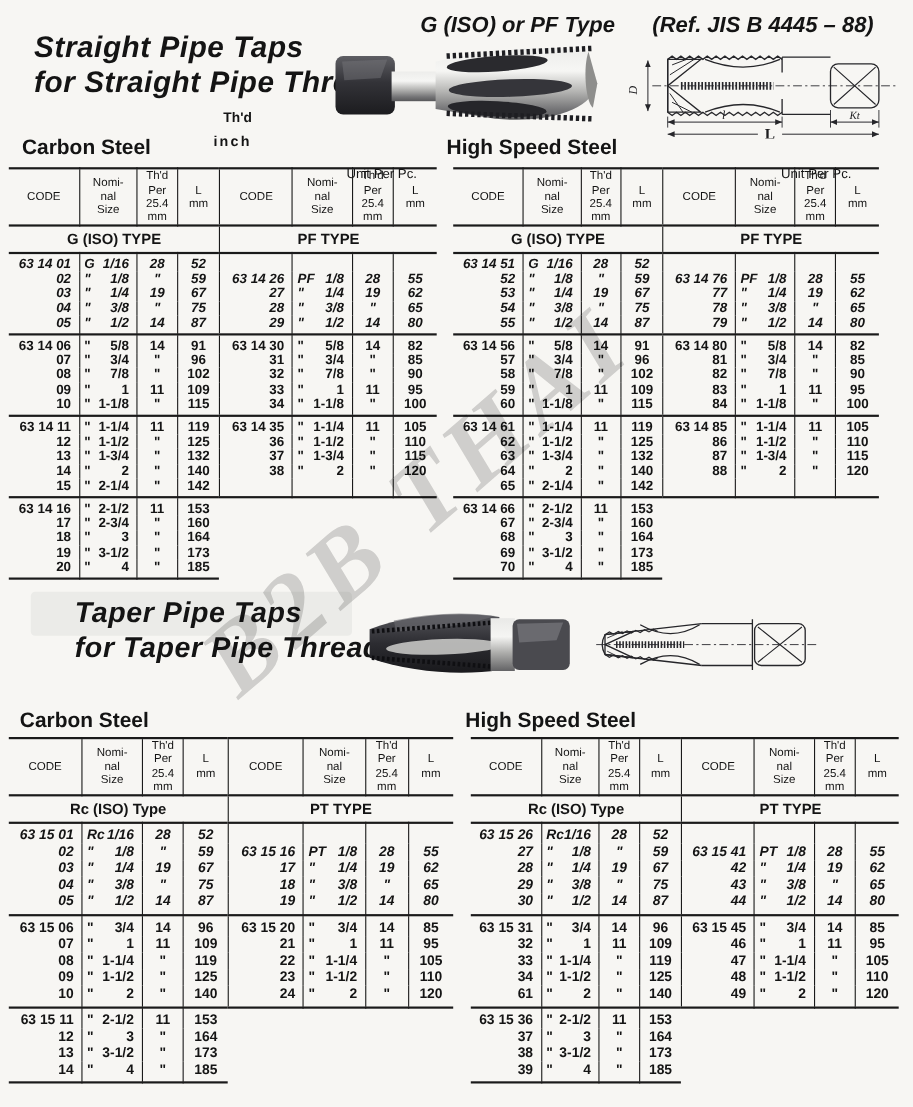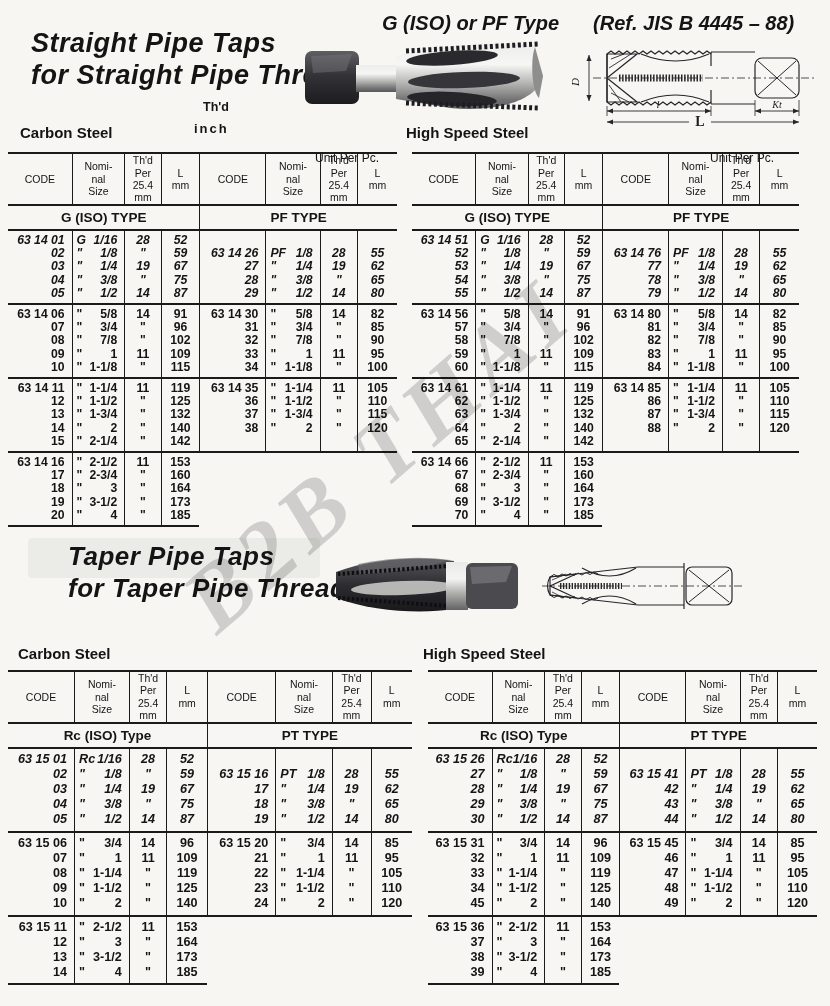--- a/index.html
+++ b/index.html
@@ -2,21 +2,21 @@
 <html><head>
 <meta charset="utf-8">
 <style>
   html,body{margin:0;padding:0;background:#f7f6f3;}
   .page{position:relative;width:830px;height:1006px;background:#f7f6f3;overflow:hidden;
         font-family:"Liberation Sans",sans-serif;color:#141414;}
   .abs{position:absolute;}
   .big-title{font-weight:bold;font-style:italic;font-size:27px;line-height:31px;letter-spacing:.5px;}
   .big-title .l2{margin-top:1px;}
   .type-heading{font-weight:bold;font-style:italic;font-size:20px;white-space:nowrap;display:flex;gap:34px;}
-  .steel-label{font-weight:bold;font-size:15px;white-space:nowrap;}
+  .steel-label{font-weight:bold;font-size:19px;white-space:nowrap;}
   .unit-label{font-size:12px;white-space:nowrap;margin-top:17px;}
   .thd-lbl{font-weight:bold;font-size:12.5px;text-align:center;width:44px;}
   .inch-lbl{font-weight:bold;font-size:13px;letter-spacing:2px;width:44px;}
   .shade{background:#ebebe8;border-radius:4px;}
   .wm{font-family:"Liberation Serif",serif;font-weight:bold;font-style:italic;font-size:92px;
       letter-spacing:8px;color:#bcbcbc;opacity:.62;white-space:nowrap;text-align:center;
       transform:rotate(-41deg);mix-blend-mode:multiply;pointer-events:none;z-index:5;}
   
   .dtable{display:flex;align-items:flex-start;}
   table.dt{border-collapse:collapse;table-layout:fixed;
@@ -1016,21 +1016,21 @@
             <td class="thd">"</td>
             <td class="len">119</td>
           </tr>
           <tr>
             <td class="code">34</td>
             <td class="size"><span class="pre">"</span><span class="frac">1-1/2</span></td>
             <td class="thd">"</td>
             <td class="len">125</td>
           </tr>
           <tr>
-            <td class="code">45</td>
+            <td class="code">61</td>
             <td class="size"><span class="pre">"</span><span class="frac">2</span></td>
             <td class="thd">"</td>
             <td class="len">140</td>
           </tr>
         </tbody>
         <tbody>
           <tr>
             <td class="code">63 15 36</td>
             <td class="size"><span class="pre">"</span><span class="frac">2-1/2</span></td>
             <td class="thd">11</td>

